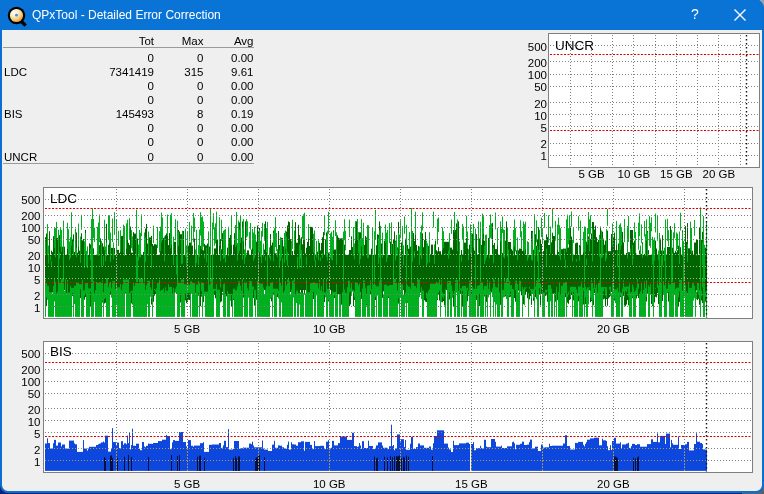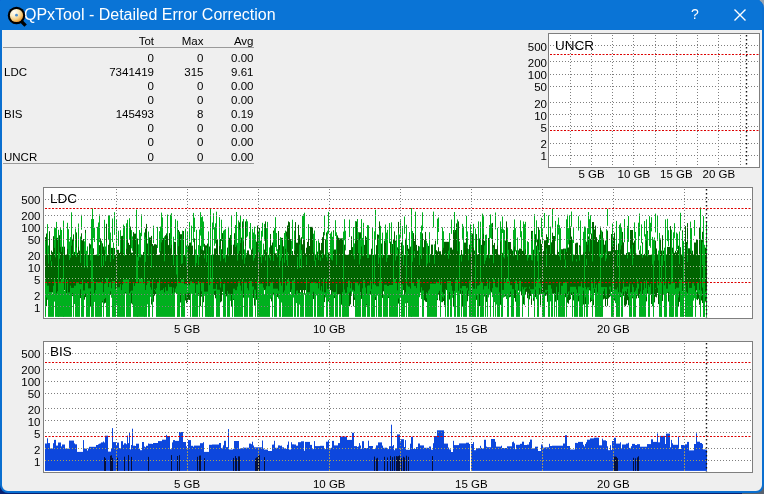--- a/index.html
+++ b/index.html
@@ -1,19 +1,19 @@
 <!DOCTYPE html>
 <html><head><meta charset="utf-8">
 <style>
 html,body{margin:0;padding:0}
 body{width:764px;height:494px;position:relative;overflow:hidden;background:#0a2272;font-family:"Liberation Sans",sans-serif}
 .corner{position:absolute;width:22px;height:22px}
 #win{position:absolute;left:0;top:0;width:760px;height:488.5px;border:2px solid #0a6fd0;border-radius:8px;background:#efefef;overflow:hidden}
 #titlebar{position:absolute;left:-2px;top:-2px;width:764px;height:32px;background:#0a74d6;border-radius:8px 8px 0 0}
-#title{position:absolute;left:24px;top:0;height:47px;line-height:30px;color:#fff;font-size:16px}
+#title{position:absolute;left:32px;top:0;height:47px;line-height:30px;color:#fff;font-size:12px}
 #qm{position:absolute;left:687px;top:0;width:16px;height:30px;line-height:29px;color:#fff;font-size:14px;text-align:center}
 svg{position:absolute;left:0;top:0}
 text{fill:#000;font-family:"Liberation Sans",sans-serif}
 </style></head>
 <body>
 <div class="corner" style="left:0;top:0;background:#1550d4"></div>
 <div class="corner" style="right:0;top:0;background:#93a2b2"></div>
 <div class="corner" style="right:0;bottom:0;background:#59626e"></div>
 <div id="win"></div>
 <div id="titlebar"></div>

